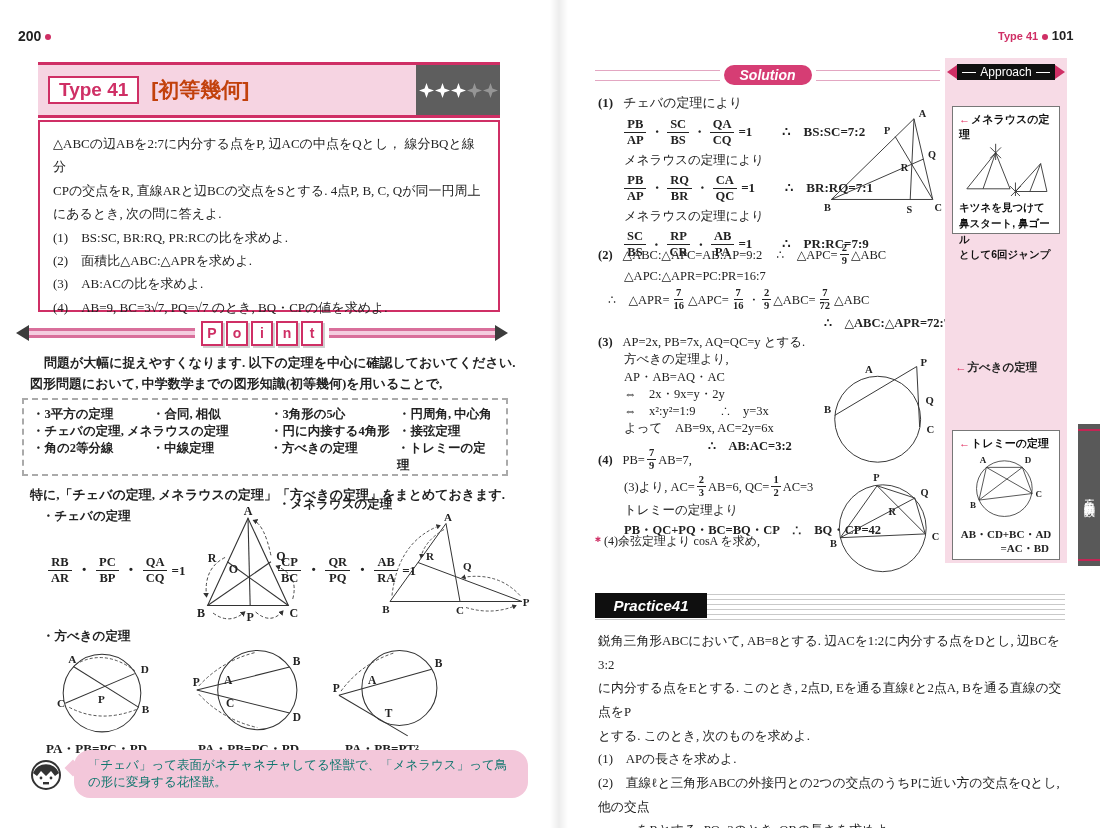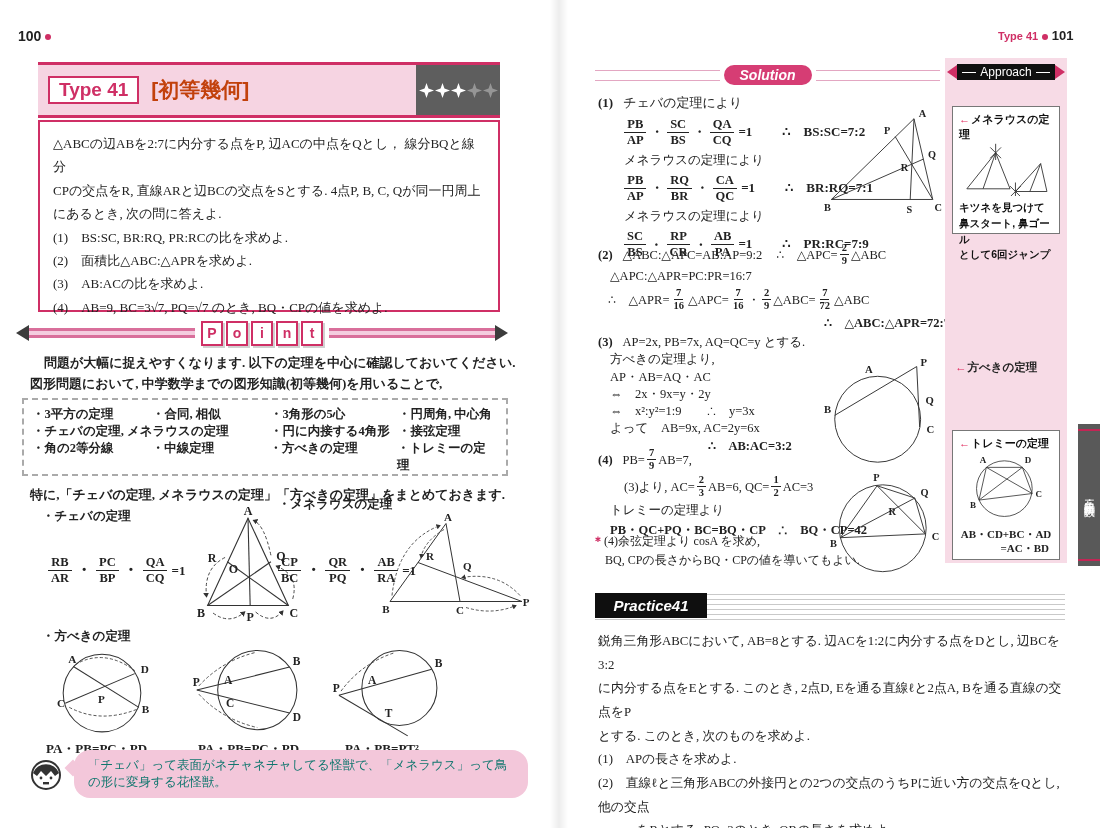--- a/index.html
+++ b/index.html
@@ -85,21 +85,21 @@
   .sol-stripe{flex:1;height:9px;border-top:1px solid #e3a7c2;border-bottom:1px solid #e3a7c2;
     background:repeating-linear-gradient(90deg,#dختe 0,#d97ba1 0 2px,#f7e6ee 2px 4px,#bdbdbd 4px 5px,#f7e6ee 5px 9px);}
   .sol-pill{background:#d63d74;color:#fff;font-family:"Liberation Sans",sans-serif;font-weight:bold;font-size:14px;
     border-radius:12px;padding:2px 16px;margin:0 4px;font-style:italic;}
 
   .step{position:absolute;font-size:12.5px;line-height:1.45;}
   .shead{display:flex;gap:10px;font-size:13px;}
   .frow{display:flex;align-items:center;margin:4px 0 3px 26px;}
   .fres{margin-left:30px;font-weight:bold;font-size:13px;}
   .smid{margin-left:26px;}
-  .sline{margin-left:12px;}
+  .sline{margin-left:26px;}
   .inlrow{display:flex;align-items:center;}
 
   .note{font-size:12px;line-height:1.55;}
   .note .star-mark{color:#cf2f65;font-weight:bold;}
   .note .n2{margin-left:13px;}
 
   
   .practice-rule{left:595px;top:594px;width:470px;height:26px;
     background:repeating-linear-gradient(0deg,#c9c9c9 0 1px,transparent 1px 5px);}
   .practice-tab{left:595px;top:593px;width:112px;height:25px;background:#0f0f0f;color:#fff;
@@ -129,21 +129,21 @@
     font-family:"Liberation Sans",sans-serif;font-size:11px;writing-mode:vertical-rl;
     display:flex;align-items:center;justify-content:center;letter-spacing:1px;}
 </style>
 </head>
 <body>
 
 <div class="page">
   <div class="abs gutter"></div>
 
   <div class="abs pnum sans" style="left:18px;top:28px;">
-    <span>100</span><span class="reddot"></span>
+    <span>200</span><span class="reddot"></span>
   </div>
 
   <div class="abs type-banner">
     <span class="type-box sans">Type 41</span>
     <span class="type-title sans">[初等幾何]</span>
     <span class="stars-box">
 
         <span class="star on">
           <svg width="15" height="15" viewBox="0 0 20 20">
             <polygon points="10,0 12.6,7.4 20,10 12.6,12.6 10,20 7.4,12.6 0,10 7.4,7.4"></polygon>
@@ -555,21 +555,20 @@
     <line class="thin" x1="13" y1="72" x2="92" y2="30"></line>
     <text x="48" y="12">P</text>
     <text x="98" y="28">Q</text>
     <text x="64" y="48">R</text>
     <text x="2" y="82">B</text>
     <text x="110" y="74">C</text>
   </svg>
 
   <div class="abs note" style="left:592px;top:532px;width:350px;">
     <div><span class="star-mark">＊</span><span>(4)余弦定理より cosA を求め,</span></div>
-    <div class="n2">BQ, CPの長さからBQ・CPの値を導いてもよい.</div>
   </div>
 
   <div class="abs practice-rule"></div>
   <div class="abs practice-tab">Practice41</div>
   <div class="abs practice-text">
     <div>鋭角三角形ABCにおいて, AB=8とする. 辺ACを1:2に内分する点をDとし, 辺BCを3:2</div>
       <div>に内分する点をEとする. このとき, 2点D, Eを通る直線ℓと2点A, Bを通る直線の交点をP</div>
       <div>とする. このとき, 次のものを求めよ.</div>
       <div>(1)　APの長さを求めよ.</div>
       <div>(2)　直線ℓと三角形ABCの外接円との2つの交点のうちPに近い方の交点をQとし, 他の交点</div>

